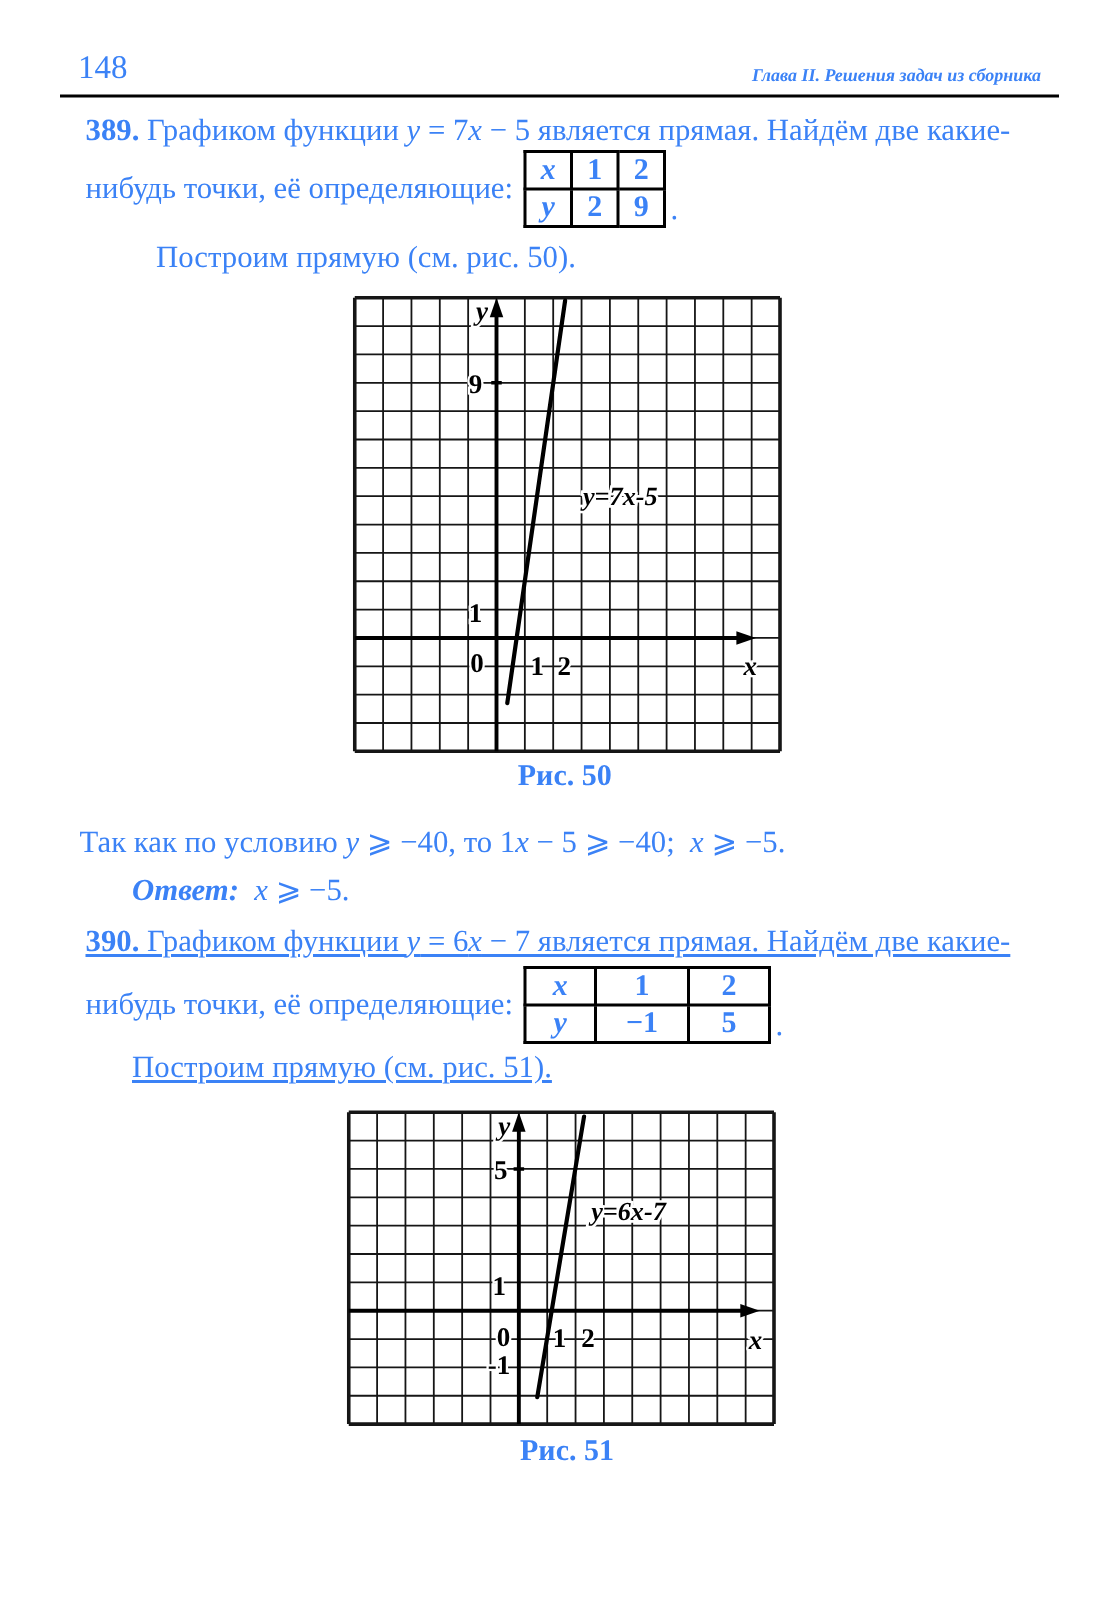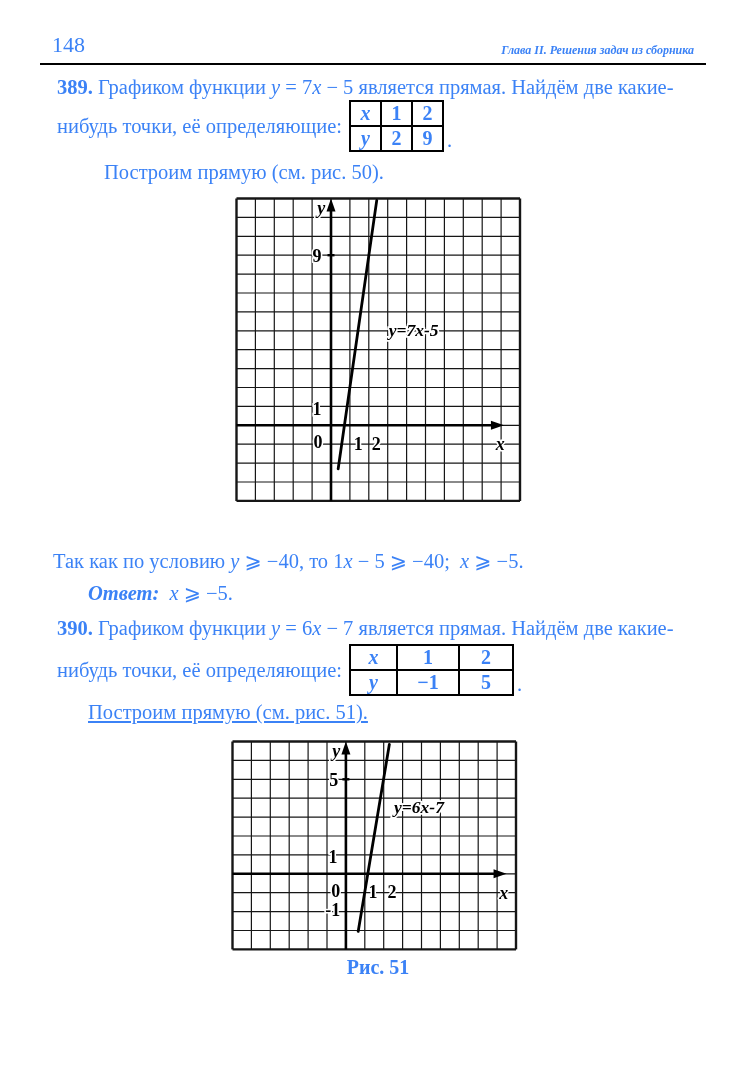--- a/index.html
+++ b/index.html
@@ -111,25 +111,26 @@
           <text x="88.83" y="15.004999999999995" text-anchor="end" font-family="&quot;Liberation Serif&quot;,&quot;DejaVu Serif&quot;,&quot;DejaVu Sans&quot;,serif" font-size="18px" font-weight="bold" font-style="italic" fill="#000" stroke="#fff" stroke-width="3" paint-order="stroke">y</text>
           <text x="85.05" y="63.19999999999999" text-anchor="end" font-family="&quot;Liberation Serif&quot;,&quot;DejaVu Serif&quot;,&quot;DejaVu Sans&quot;,serif" font-size="18px" font-weight="bold" font-style="normal" fill="#000" stroke="#fff" stroke-width="3" paint-order="stroke">9</text>
           <text x="85.05" y="216.29" text-anchor="end" font-family="&quot;Liberation Serif&quot;,&quot;DejaVu Serif&quot;,&quot;DejaVu Sans&quot;,serif" font-size="18px" font-weight="bold" font-style="normal" fill="#000" stroke="#fff" stroke-width="3" paint-order="stroke">1</text>
           <text x="85.995" y="249.36499999999998" text-anchor="end" font-family="&quot;Liberation Serif&quot;,&quot;DejaVu Serif&quot;,&quot;DejaVu Sans&quot;,serif" font-size="18px" font-weight="bold" font-style="normal" fill="#000" stroke="#fff" stroke-width="3" paint-order="stroke">0</text>
           <text x="117.17999999999999" y="251.255" text-anchor="start" font-family="&quot;Liberation Serif&quot;,&quot;DejaVu Serif&quot;,&quot;DejaVu Sans&quot;,serif" font-size="18px" font-weight="bold" font-style="normal" fill="#000" stroke="#fff" stroke-width="3" paint-order="stroke">1</text>
           <text x="135.135" y="251.255" text-anchor="start" font-family="&quot;Liberation Serif&quot;,&quot;DejaVu Serif&quot;,&quot;DejaVu Sans&quot;,serif" font-size="18px" font-weight="bold" font-style="normal" fill="#000" stroke="#fff" stroke-width="3" paint-order="stroke">2</text>
           <text x="263.655" y="251.255" text-anchor="middle" font-family="&quot;Liberation Serif&quot;,&quot;DejaVu Serif&quot;,&quot;DejaVu Sans&quot;,serif" font-size="18px" font-weight="bold" font-style="italic" fill="#000" stroke="#fff" stroke-width="3" paint-order="stroke">x</text>
           <text x="152.14499999999998" y="137.96999999999997" text-anchor="start" font-family="&quot;Liberation Serif&quot;,&quot;DejaVu Serif&quot;,&quot;DejaVu Sans&quot;,serif" font-size="17.5px" font-style="italic" font-weight="bold" fill="#000" stroke="#fff" stroke-width="3.5" paint-order="stroke">y=7x-5</text>
         </g>
       </svg></div>
+  <div class="abs figcap" style="left:235px;top:506px;width:283px;">Рис. 50</div>
 
   <div class="abs para" style="left:53px;top:549px;"><span>Так как по условию </span><span class="ri">y</span><span> ⩾ −40, то 1</span><span class="ri">x</span><span> − 5 ⩾ −40; </span><span class="ri">&nbsp;x</span><span> ⩾ −5.</span></div>
   <div class="abs para" style="left:88px;top:581px;"><span class="rb ri">Ответ:</span><span class="ri">&nbsp;&nbsp;x</span><span> ⩾ −5.</span></div>
 
-  <div class="abs para" style="left:57px;top:617px;"><span class="rb">390. </span><span>Графиком функции </span><span class="ri">y</span><span> = 6</span><span class="ri">x</span><span> − 7 является прямая. Найдём две какие-</span></div>
+  <div class="abs para" style="left:57px;top:617px;text-decoration:underline;"><span class="rb">390. </span><span>Графиком функции </span><span class="ri">y</span><span> = 6</span><span class="ri">x</span><span> − 7 является прямая. Найдём две какие-</span></div>
 
   <div class="abs rowline" style="left:57px;top:644px;">
     <span class="para"><span>нибудь точки, её определяющие:</span></span>
     <table class="pts t390">
       <tbody>
         <tr>
           <td>x</td>
           <td>1</td>
           <td>2</td>
         </tr>

